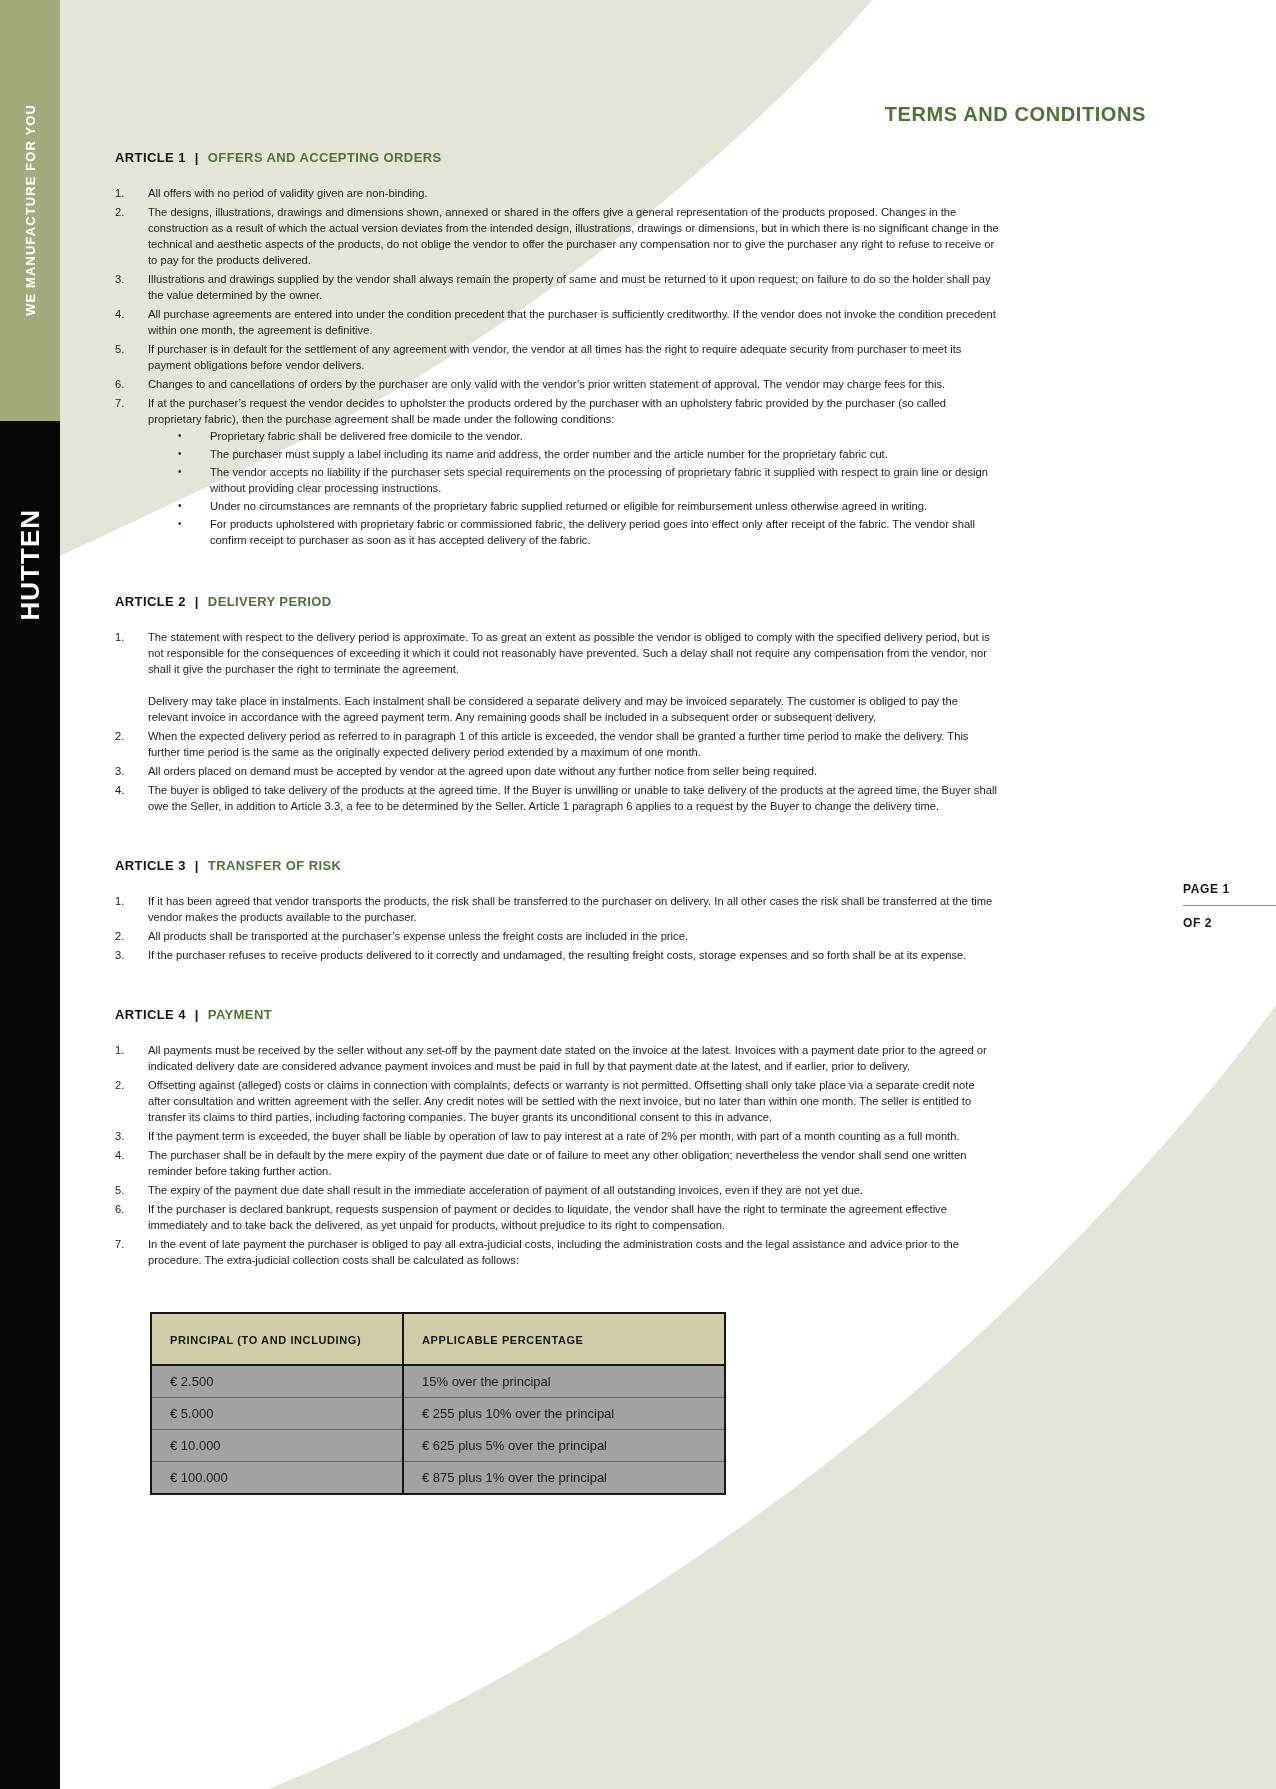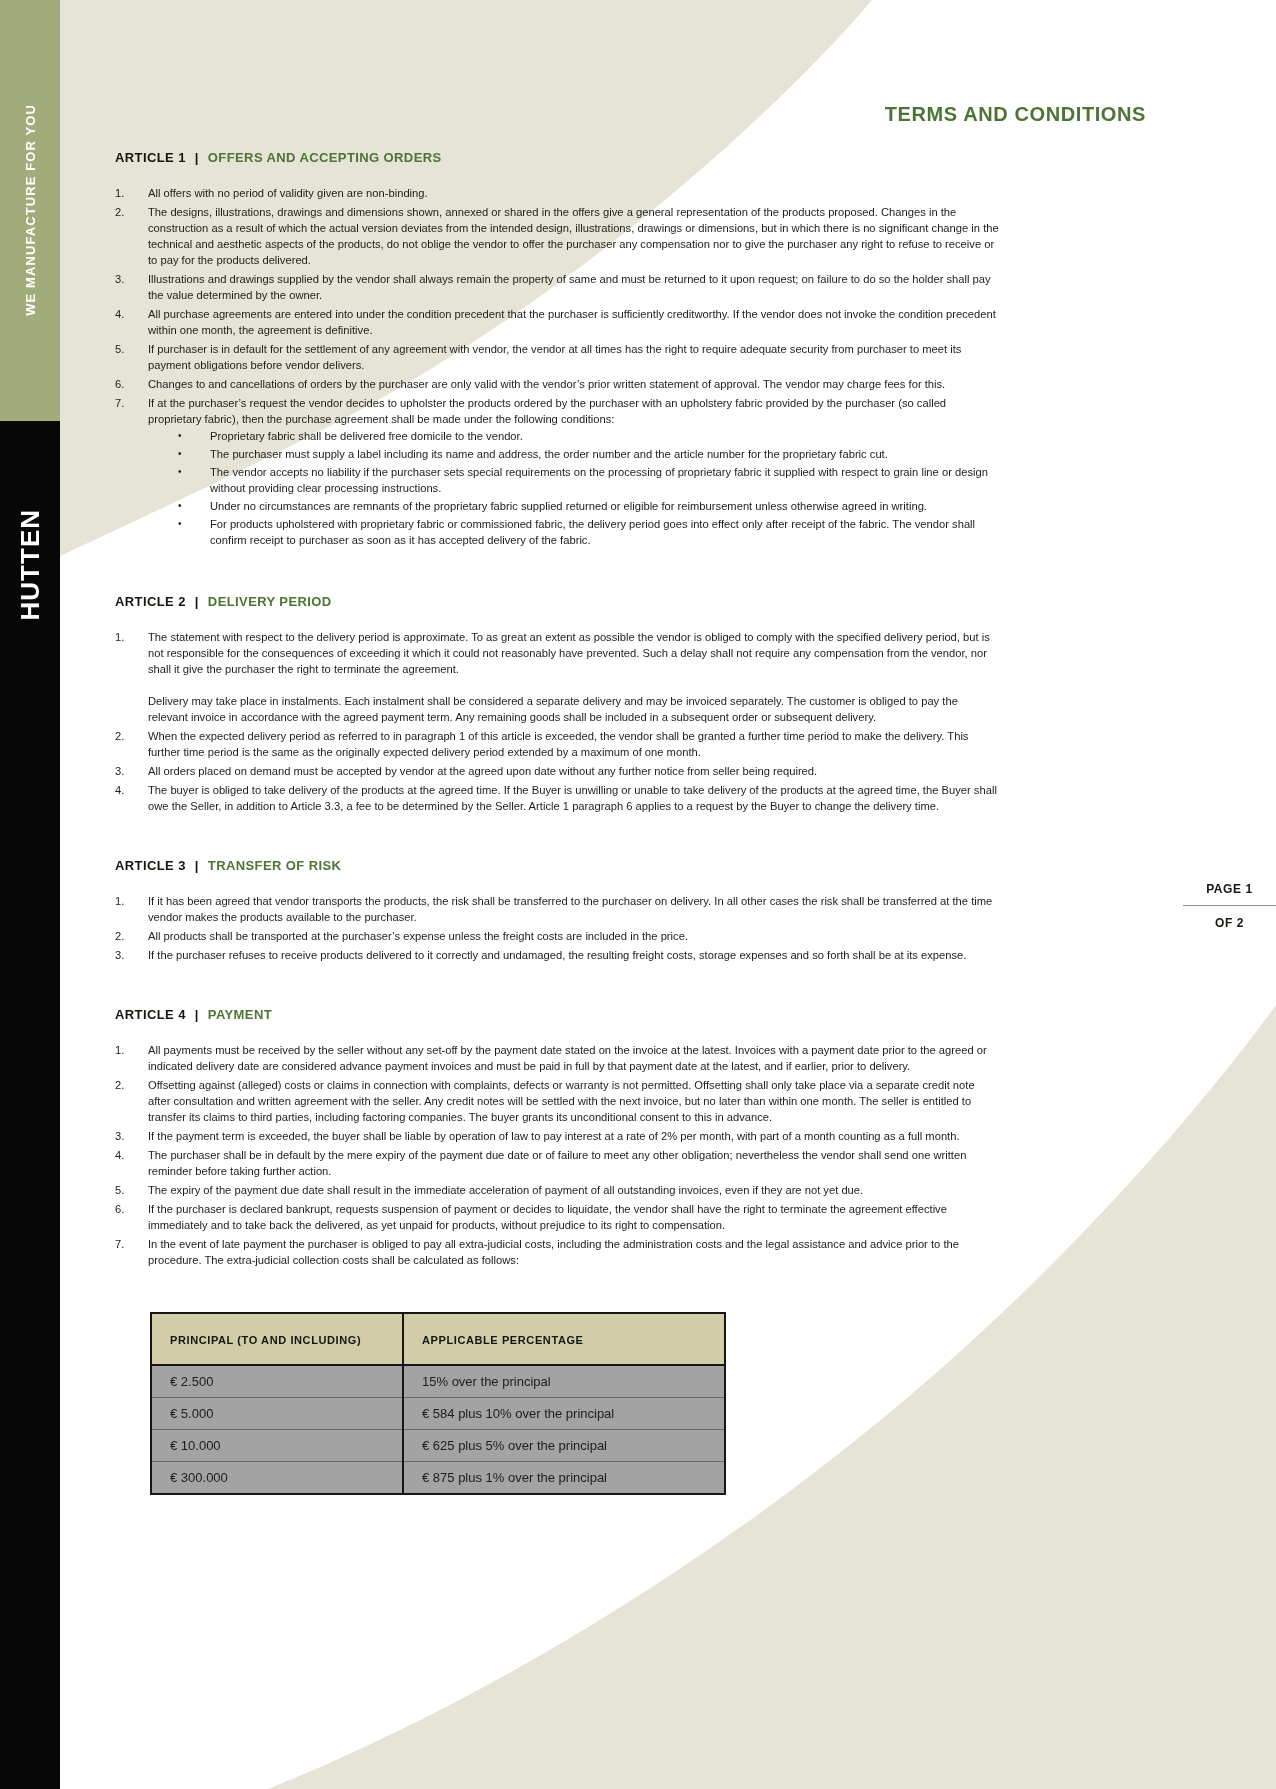--- a/index.html
+++ b/index.html
@@ -16,21 +16,21 @@
   .tagline-wrap{top:60px;height:300px;}
   .tagline{font-size:13px;letter-spacing:1.1px;}
   .brand-wrap{top:495px;height:140px;}
   .brand{font-size:26px;letter-spacing:1px;}
   
   .doc-title{
     position:absolute;top:103px;right:130px;z-index:3;
     font-size:20px;font-weight:bold;letter-spacing:0.6px;color:#4c7434;white-space:nowrap;
   }
   
-  .page-ind{position:absolute;left:1183px;right:0;top:882px;z-index:3;font-weight:bold;font-size:12px;letter-spacing:0.6px;color:#15150f;text-align:center;}
+  .page-ind{position:absolute;left:1183px;right:0;top:882px;z-index:3;font-weight:bold;font-size:12px;letter-spacing:0.6px;color:#15150f;}
   .page-ind .rule{border:none;border-top:1px solid #8e8e86;margin:9px 0 10px 0;}
   
   .content{position:absolute;left:115px;top:150px;width:885px;z-index:3;}
   .article-heading{margin:0 0 20px 0;font-size:13px;font-weight:bold;letter-spacing:0.4px;color:#15150f;}
   .article-heading .sep{padding:0 5px;font-weight:bold;color:#15150f;}
   .article-heading .atitle{color:#4c7434;}
   section{display:block;margin:0 0 44px 0;}
   .item{display:flex;margin-bottom:3px;font-size:11.2px;line-height:16px;color:#1d1d1b;}
   .num{flex:0 0 33px;}
   .itext{flex:1;}
@@ -213,26 +213,26 @@
       <th class="c2">APPLICABLE PERCENTAGE</th>
     </tr>
       </thead>
     <tbody id="table-body">
         <tr>
           <td class="c1">€ 2.500</td>
           <td class="c2">15% over the principal</td>
         </tr>
         <tr>
           <td class="c1">€ 5.000</td>
-          <td class="c2">€ 584 plus 10% over the principal</td>
+          <td class="c2">€ 255 plus 10% over the principal</td>
         </tr>
         <tr>
           <td class="c1">€ 10.000</td>
           <td class="c2">€ 625 plus 5% over the principal</td>
         </tr>
         <tr>
-          <td class="c1">€ 300.000</td>
+          <td class="c1">€ 100.000</td>
           <td class="c2">€ 875 plus 1% over the principal</td>
         </tr>
       </tbody>
   </table>
 
 </div>
 
 </body></html>

